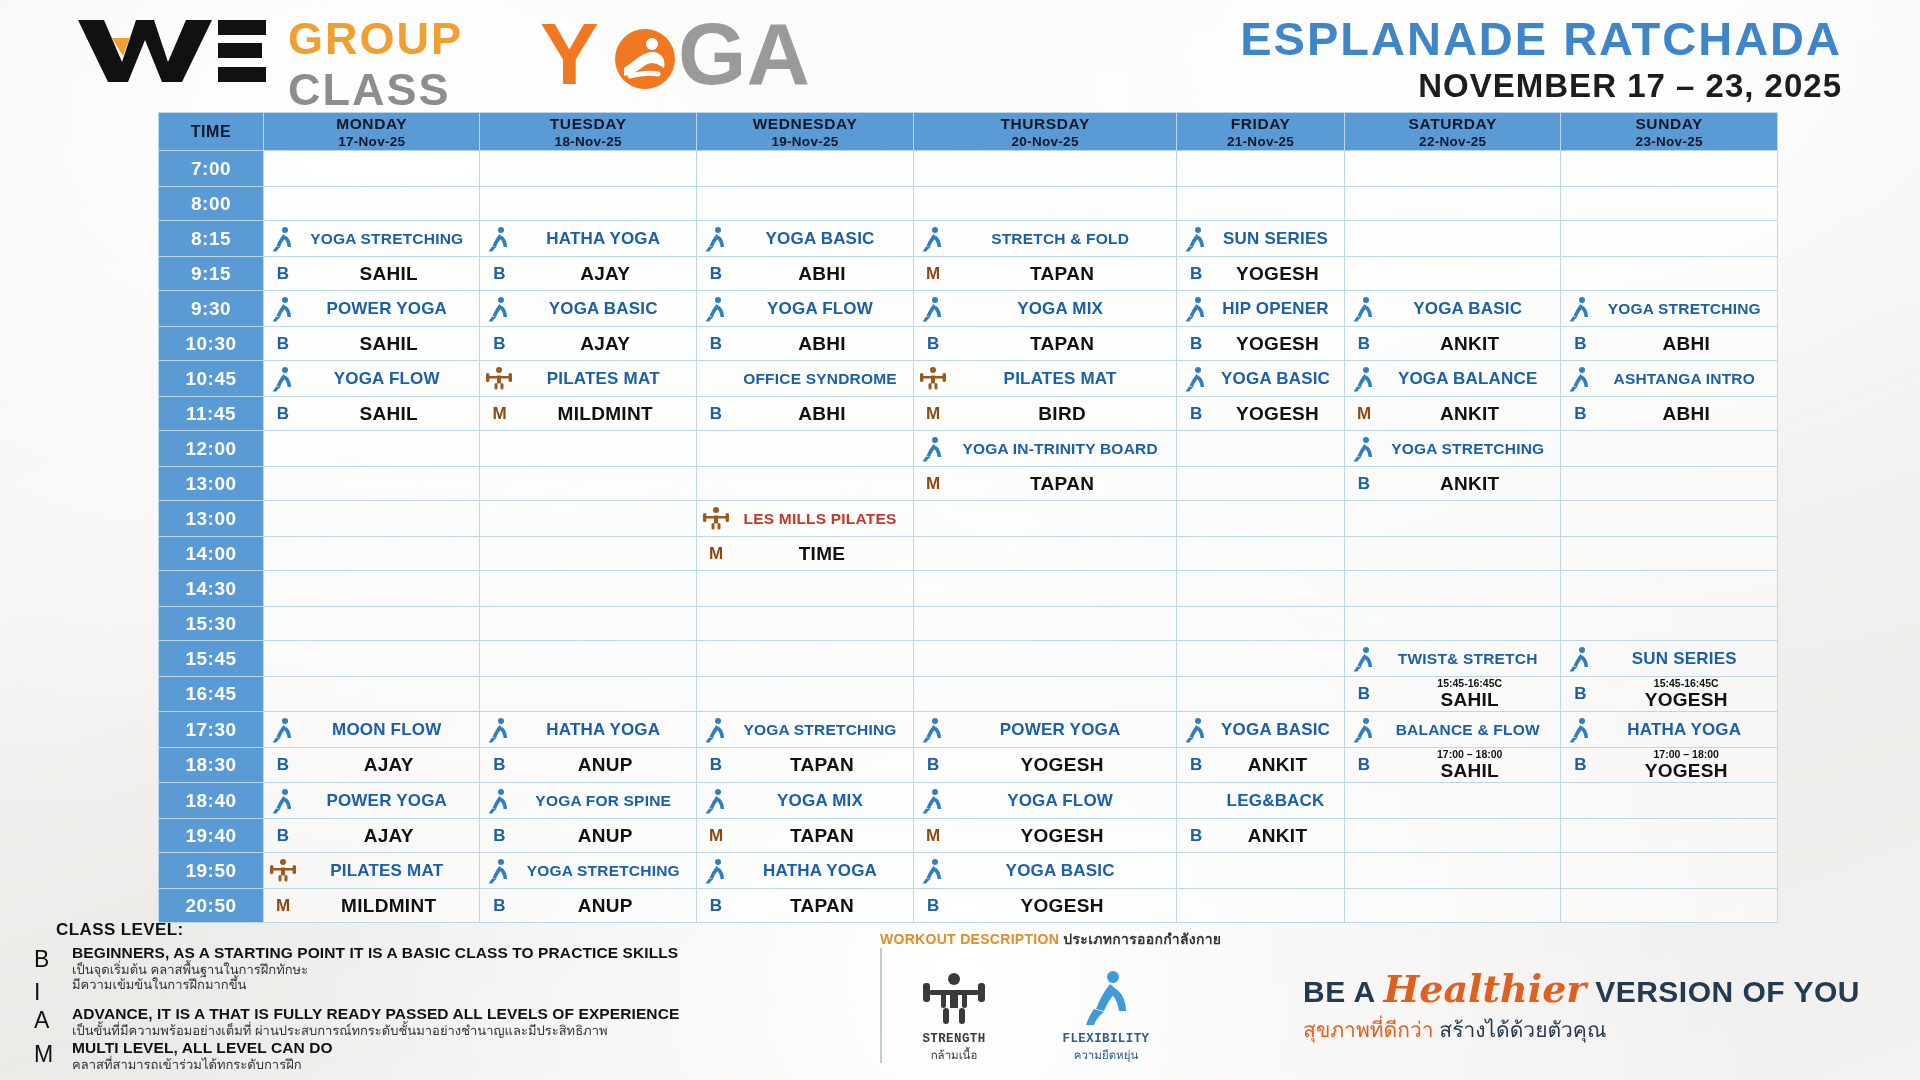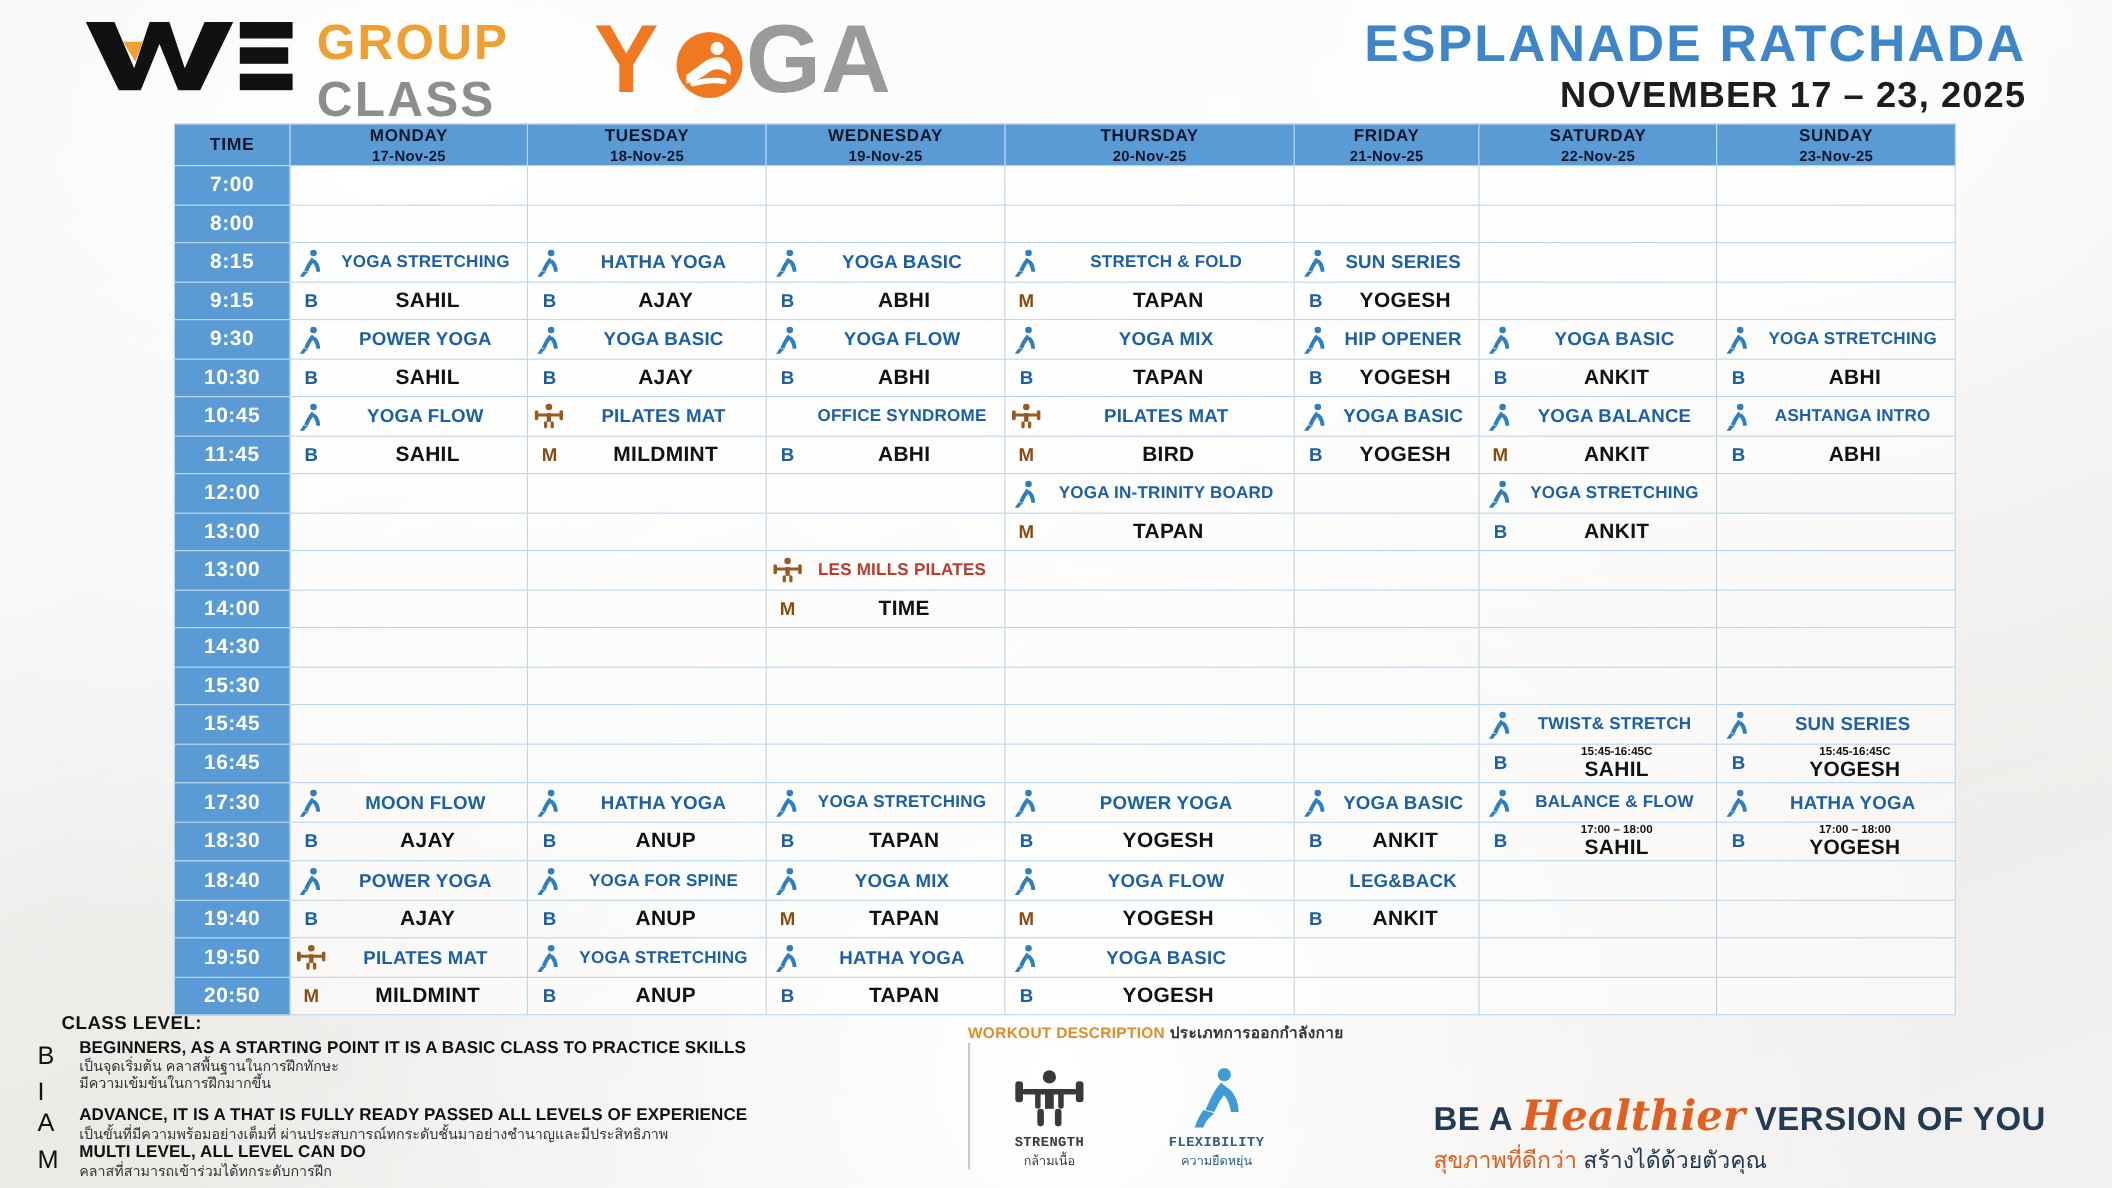--- a/index.html
+++ b/index.html
@@ -101,21 +101,21 @@
   .wd-title .k { color:#333; }
   .wd-line { position:absolute; left:0px; top:20px; width:2px; height:115px; background:#bfcdd8; }
   .wd-icons { display:flex; gap:56px; margin-top:18px; padding-left:26px; }
   .wd-item { text-align:center; width:96px; }
   .wd-ico { height:60px; display:flex; align-items:center; justify-content:center; }
   .wd-en { font-size:12.5px; font-weight:bold; color:#2a5f86; letter-spacing:.4px; margin-top:4px;font-family:Liberation Mono, monospace; }
   .wd-th { font-size:11.5px; color:#2a5f86; }
   .wd-item.strength .wd-en, .wd-item.strength .wd-th { color:#3a3a3a; }
 
   .slogan { position:absolute; right:60px; top:46px; text-align:left; }
-  .slogan-en { font-size:30px; font-weight:bold; color:#233b52; letter-spacing:.5px;margin-top:25px; }
+  .slogan-en { font-size:30px; font-weight:bold; color:#233b52; letter-spacing:.5px; }
   .slogan-en .script { font-family:"DejaVu Serif", serif; font-style:italic; font-size:38px; color:#e06020; font-weight:bold; letter-spacing:0; }
   .slogan-th { font-size:21px; color:#e06020; margin-top:2px; }
   .slogan-th .dark { color:#233b52; }
 </style>
 </head>
 <body>
 
 <div class="page">
 
   <div class="header">

